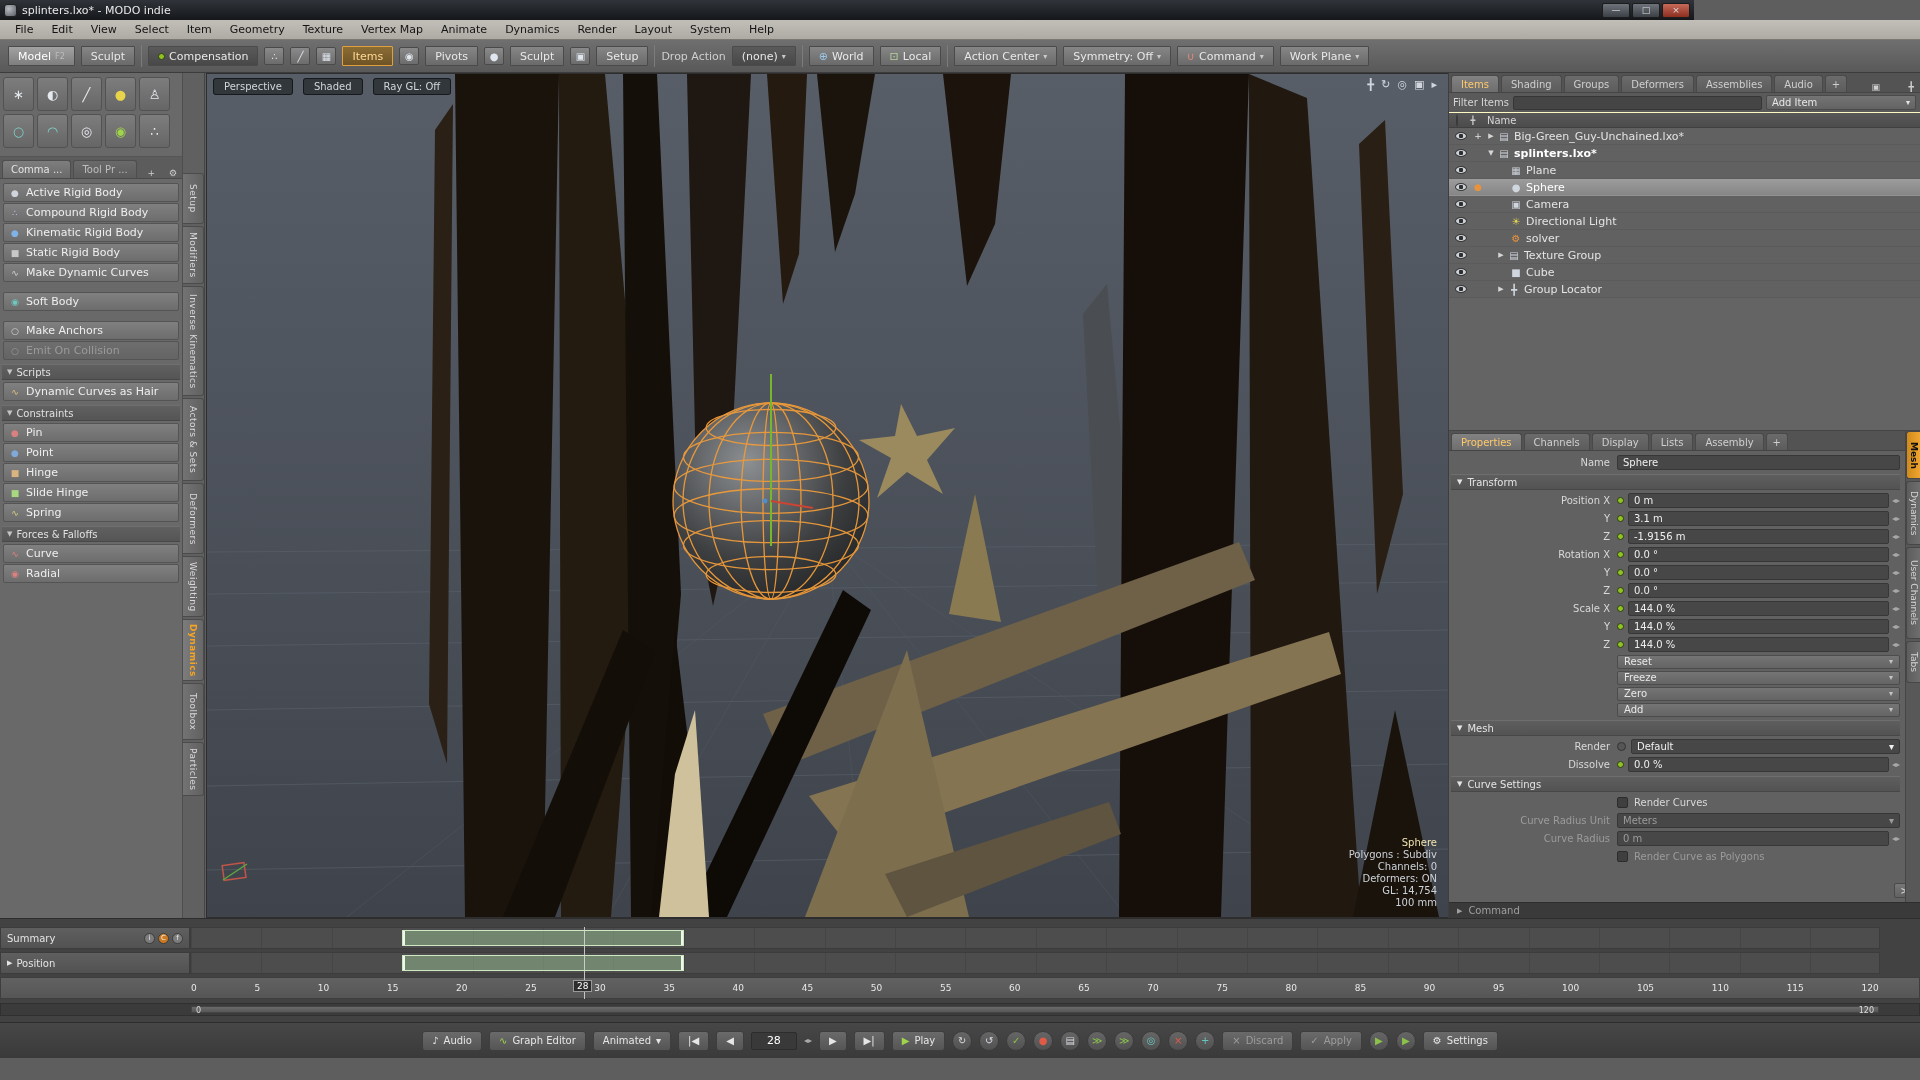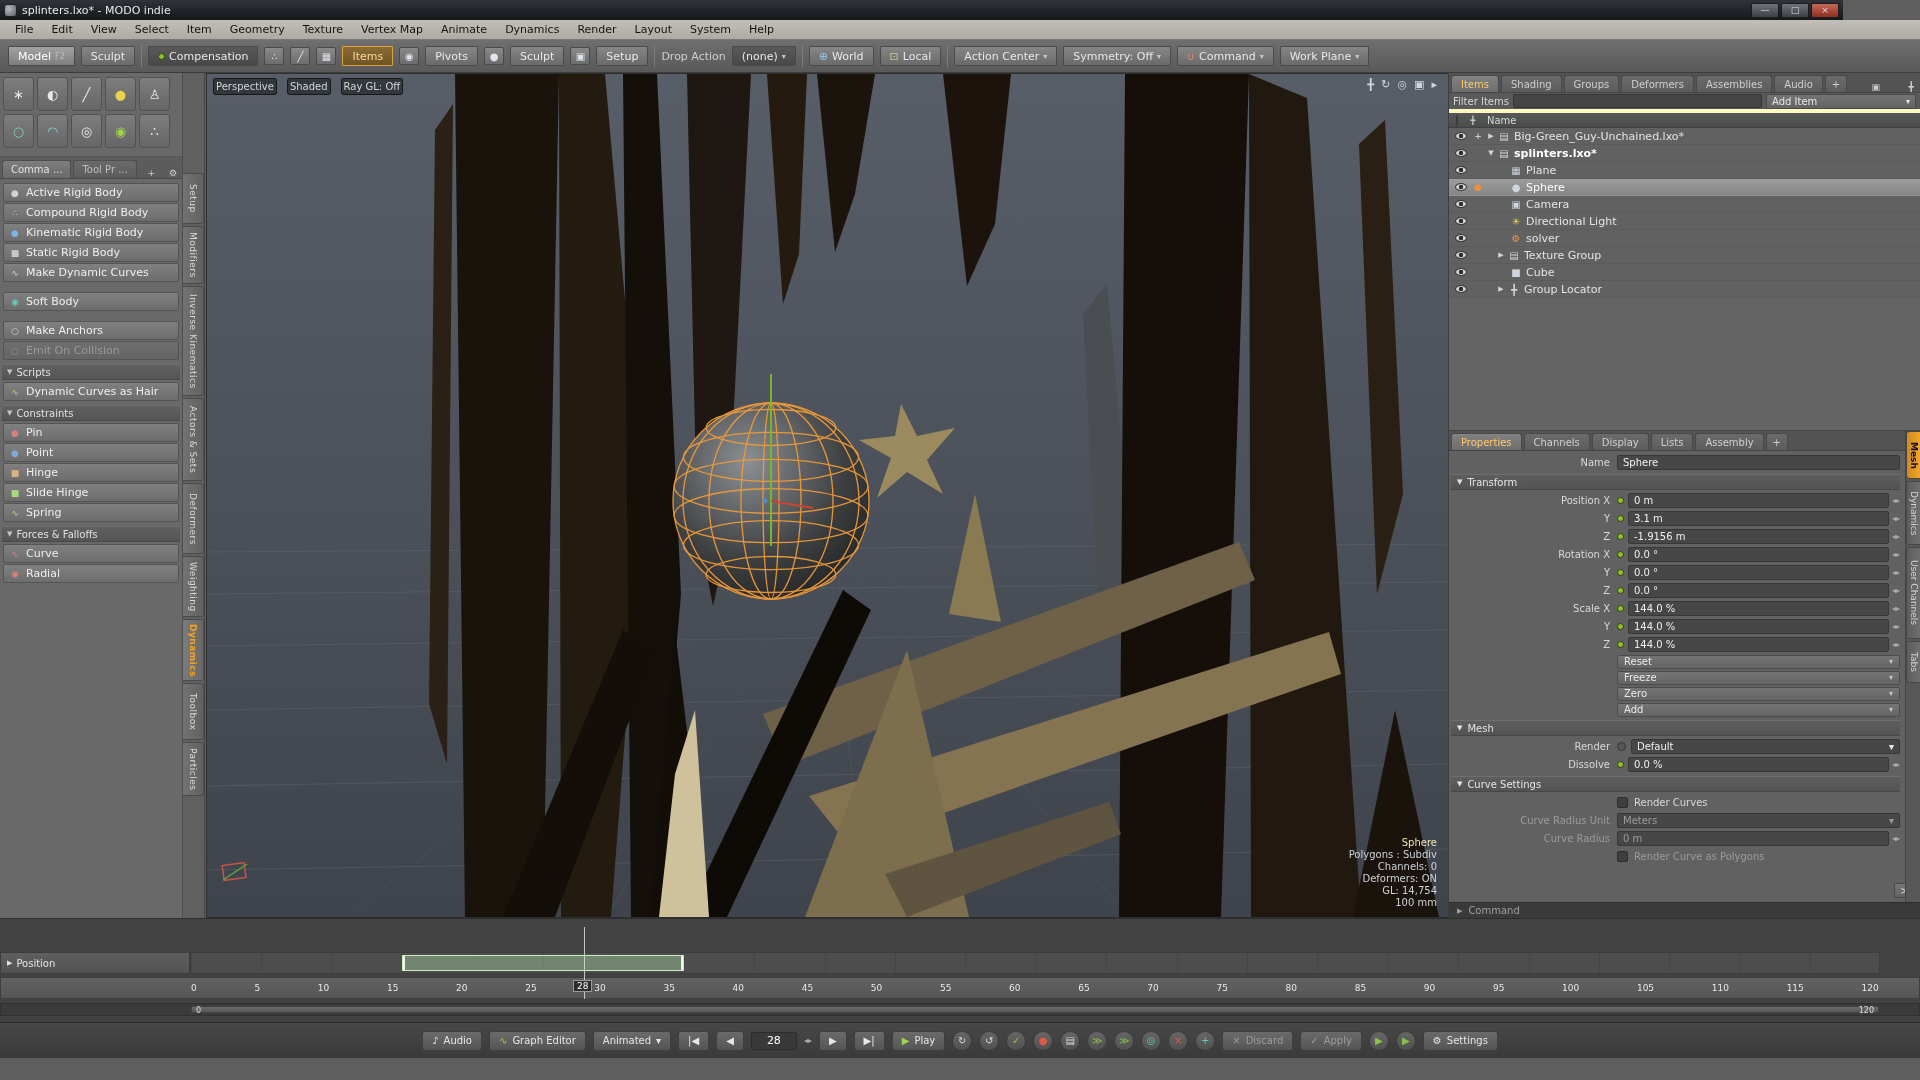--- a/index.html
+++ b/index.html
@@ -1,21 +1,21 @@
 <!DOCTYPE html>
 <html><head>
 <meta charset="utf-8">
 <style>
   * { box-sizing: border-box; margin: 0; padding: 0; }
   html,body { width:1920px; height:1080px; overflow:hidden; background:#4a4a4a;
     font-family:"DejaVu Sans", sans-serif; font-size:11px; color:#ddd; }
   #app { position:relative; width:1920px; height:1080px; background:#5e5e5e; }
 
   
-  #titlebar { position:absolute; left:0; top:0; width:1843px; height:20px;
+  #titlebar { position:absolute; left:0; top:0; width:1694px; height:20px;
     background:linear-gradient(#30343a,#14161a); display:flex; align-items:center; padding:0 4px; }
   #titlebar .appicon { width:13px; height:13px; border-radius:3px; margin-right:5px;
     background:radial-gradient(circle at 35% 35%, #b8bcc2, #5a5e64); border:1px solid #222; }
   #titlebar .title { color:#e9e9e9; font-size:11px; }
   #titlebar .wbtns { margin-left:auto; display:flex; gap:2px; }
   #titlebar .wbtn { width:28px; height:15px; display:flex; align-items:center; justify-content:center;
     font-size:9px; color:#ddd; background:linear-gradient(#6e737b,#3c4046); border:1px solid #1c1c1c; border-radius:2px; }
   #titlebar .wbtn.close { background:linear-gradient(#c86a5a,#8c2e20); }
 
   
@@ -71,38 +71,38 @@
   #lstrip .stack { margin-top:100px; display:flex; flex-direction:column; }
   .vtab { writing-mode:vertical-rl; display:flex; align-items:center; justify-content:center;
     font-size:9px; color:#d8d8d8; letter-spacing:0.5px; background:linear-gradient(90deg,#737373,#616161);
     border:1px solid #4b4b4b; border-left:none; border-radius:0 3px 3px 0; margin-bottom:2px; }
   .vtab.active { color:#f5a423; background:linear-gradient(90deg,#7c7c7c,#686868); font-weight:bold; }
 
   
   #viewport { position:absolute; left:206px; top:73px; width:1242px; height:845px; border:1px solid #2e2e2e; background:#485058; }
   #viewport svg { position:absolute; left:0; top:0; }
   .vbtnrow { position:absolute; left:6px; top:4px; display:flex; gap:10px; z-index:5; }
-  .vbtn { height:17px; padding:0 2px; display:flex; align-items:center; gap:5px; border-radius:3px;
+  .vbtn { height:17px; padding:0 10px; display:flex; align-items:center; gap:5px; border-radius:3px;
     background:rgba(42,46,50,0.82); border:1px solid rgba(20,22,24,0.9); color:#d2d6da; font-size:10px; }
   .vctrls { position:absolute; right:10px; top:4px; display:flex; gap:7px; z-index:5; color:#dfe4ea; font-size:11px; }
   .vctrls span { opacity:0.9; }
   #vinfo { position:absolute; right:10px; bottom:8px; text-align:right; z-index:5;
     font-size:10px; line-height:12px; color:#cdd2d8; }
   #vinfo .l0 { color:#efe3b0; }
 
   
   #rightpanel { position:absolute; left:1448px; top:73px; width:472px; height:845px; background:#616161;
     border-left:1px solid #3e3e3e; display:flex; flex-direction:column; }
   .rtabs { height:20px; display:flex; align-items:flex-end; background:#535353; border-bottom:1px solid #454545; padding:2px 2px 0 2px; gap:2px; }
   .rtab { height:17px; padding:0 9px; display:flex; align-items:center; font-size:10px; color:#cfcfcf;
     background:linear-gradient(#6b6b6b,#5c5c5c); border:1px solid #494949; border-bottom:none; border-radius:3px 3px 0 0; }
   .rtab.active { background:linear-gradient(#828282,#6e6e6e); color:#ffc96a; }
   .rtab.sm { padding:0 6px; }
   .rtabs .rt-ico { margin-left:auto; color:#cfcfcf; font-size:9px; padding:0 4px; }
-  #filterrow { height:20px; display:flex; align-items:center; gap:4px; padding:0 4px; background:#5a5a5a; border-bottom:4px solid #fef9c3;justify-content:center; }
+  #filterrow { height:20px; display:flex; align-items:center; gap:4px; padding:0 4px; background:#5a5a5a; border-bottom:1px solid #fef9c3;justify-content:center; }
   #filterrow label { font-size:10px; color:#d6d6d6; white-space:nowrap; }
   #filterrow input { flex:1; height:14px; background:#454545; border:1px solid #363636; border-radius:2px; color:#eee; font-size:10px; padding:0 3px; }
   #additem { width:150px; height:15px; display:flex; align-items:center; background:linear-gradient(#747474,#636363);
     border:1px solid #4a4a4a; border-radius:2px; font-size:10px; color:#e6e6e6; padding:0 5px; }
   #additem .caret { margin-left:auto; font-size:8px; }
   #treeheader { height:15px; display:flex; align-items:center; background:linear-gradient(#585858,#4c4c4c);
     border-bottom:1px solid #404040; font-size:10px; color:#d8d8d8; }
   #treeheader .colico { width:16px; text-align:center; }
   #tree { height:170px; }
   .trow { height:17px; display:flex; align-items:center; font-size:11px; color:#e4e4e4; border-bottom:1px solid rgba(0,0,0,0.06); }
@@ -791,20 +791,36 @@
 
     <div id="rstrip">
       <span class="rvtab active" style="height:48px">Mesh</span>
       <span class="rvtab" style="height:64px">Dynamics</span>
       <span class="rvtab" style="height:92px">User Channels</span>
       <span class="rvtab" style="height:42px">Tabs</span>
     </div>
   </div>
 
   <div id="timeline">
+    <div class="tlrow" id="tl-sum">
+      <div class="tl-left">
+        <span>Summary</span>
+        <span class="sumicos">
+          <span class="cico">i</span>
+          <span class="cico orange">C</span>
+          <span class="cico">f</span>
+        </span>
+      </div>
+      <div class="tl-track">
+        <div class="range">
+          <span class="tick" style="left:0;"></span>
+          <span class="tick" style="right:0;"></span>
+        </div>
+      </div>
+    </div>
     <div class="tlrow" id="tl-pos">
       <div class="tl-left">
         <span style="font-size:7px;">▶</span>
         <span>Position</span>
       </div>
       <div class="tl-track">
         <div class="range">
           <span class="tick" style="left:0;"></span>
           <span class="tick" style="right:0;"></span>
         </div>

